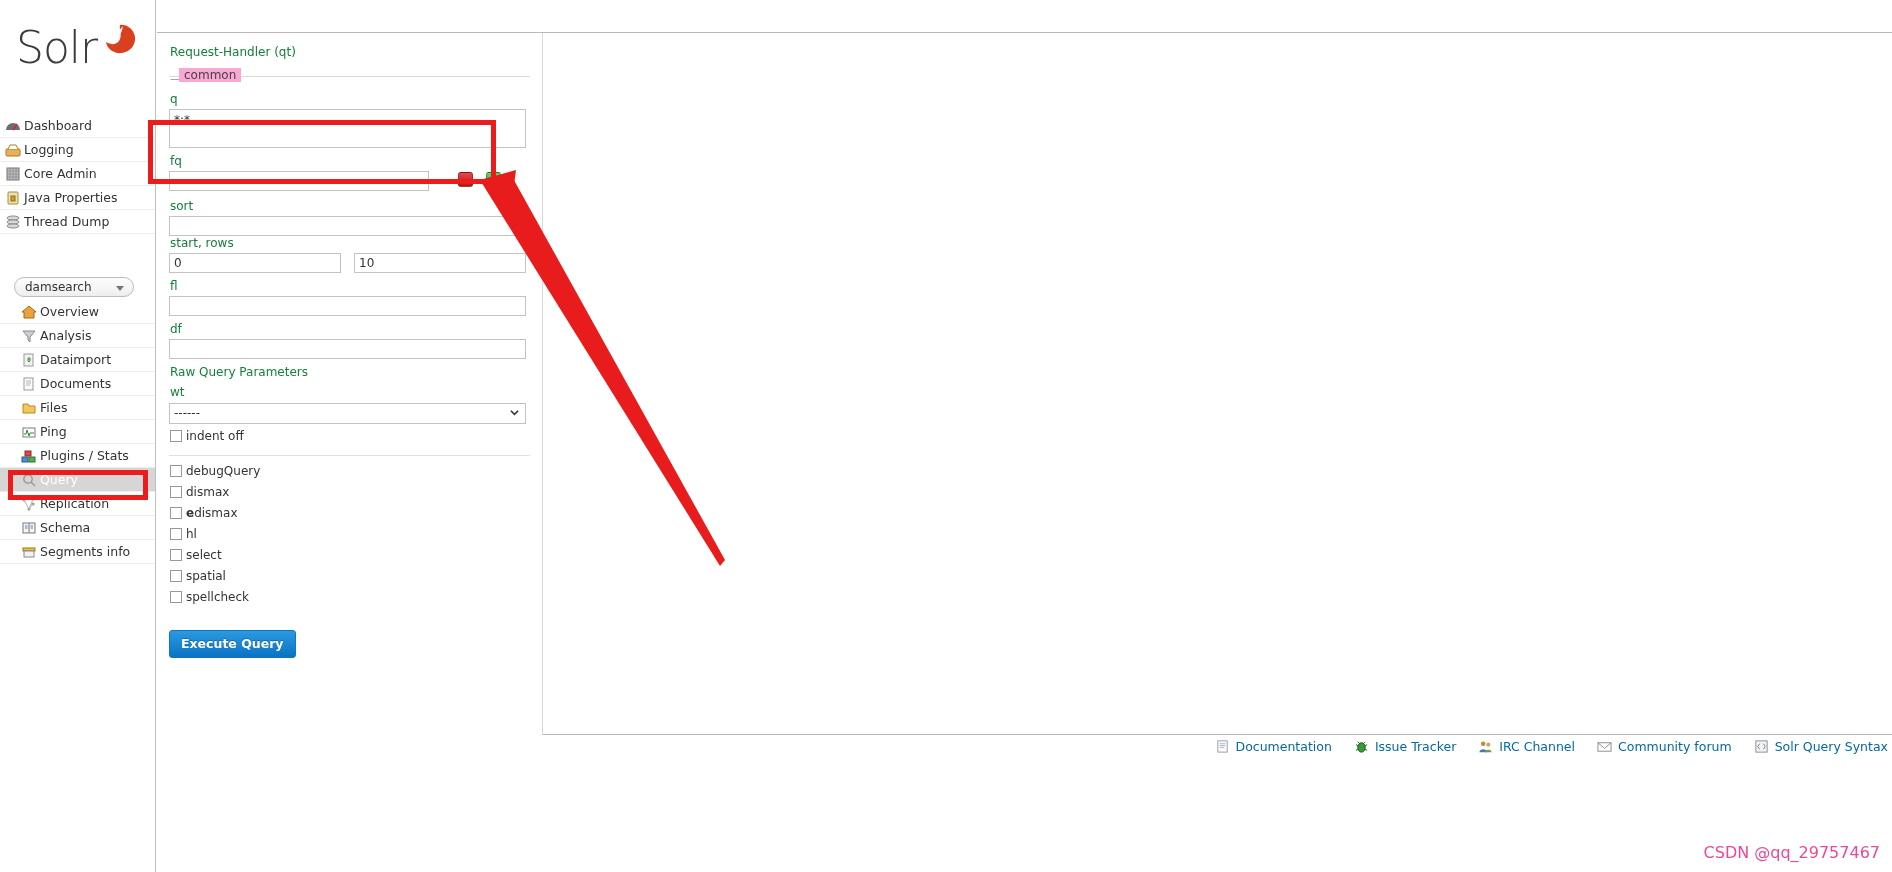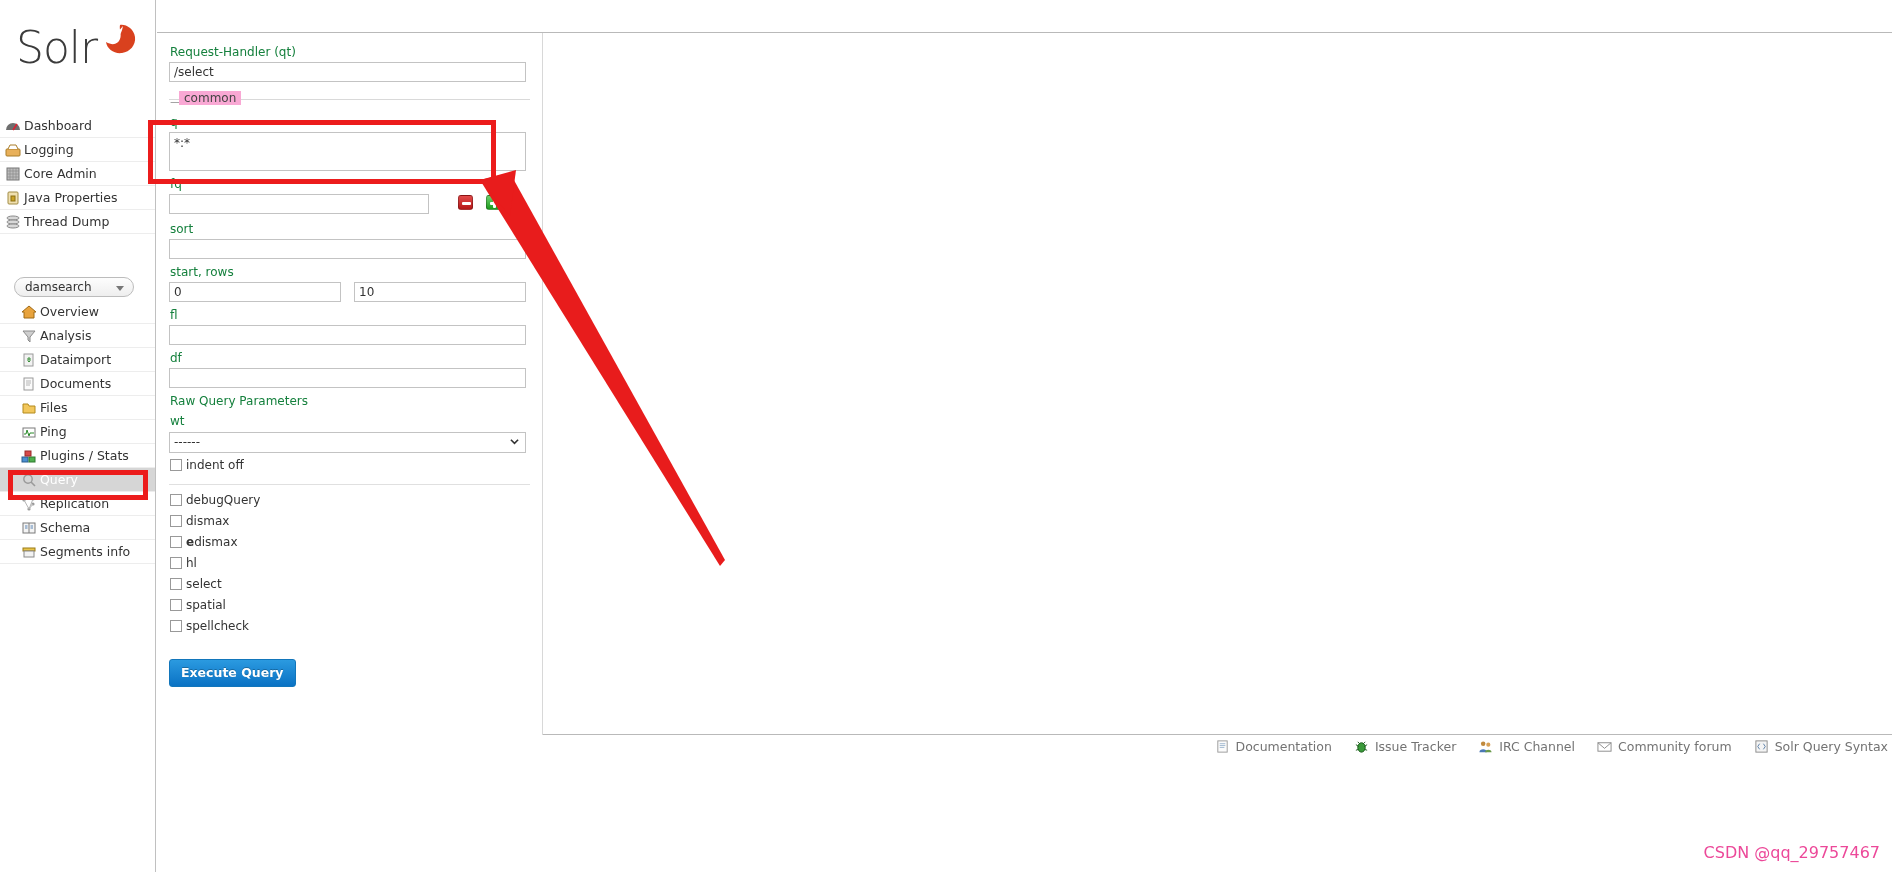--- a/index.html
+++ b/index.html
@@ -203,21 +203,21 @@
   #footer {
     position: absolute; left: 157px; top: 739px;
     width: 1735px; height: 26px;
   }
   #footer-links {
     position: absolute; right: 4px; top: 0;
     display: flex; gap: 22px; align-items: center;
   }
   .flink {
     display: flex; align-items: center; gap: 6px;
-    font-size: 12.5px; color: #737373; cursor: pointer;
+    font-size: 12.5px; color: #0369a1; cursor: pointer;
     white-space: nowrap;
   }
   .flink .ico { width: 15px; height: 15px; display: block; }
 
   #watermark {
     position: absolute; right: 12px; top: 843px;
     font-size: 16px; color: #ec4899;
     font-family: "DejaVu Sans", "Liberation Sans", sans-serif;
   }
 
@@ -371,21 +371,20 @@
         </svg>
         <span>Segments info</span>
       </div>
     </div>
   </div>
 
   <div id="content">
     <div id="query-panel">
 
       <div class="fld-label">Request-Handler (qt)</div>
-      <input class="txt-input" value="/select" style="">
 
       <div class="legend-row">
         <div class="line"></div>
         <div class="dash">—</div>
         <div class="lbl">common</div>
       </div>
 
       <div class="fld-label">q</div>
       <textarea class="q-area" style="">*:*</textarea>
 
@@ -397,21 +396,21 @@
         </div>
         <div class="btn-sq btn-plus">
           <span class="bar"></span>
           <span class="bar-v"></span>
         </div>
       </div>
 
       <div class="fld-label" style="margin-top:6px">sort</div>
       <input class="txt-input" value="" style="">
 
-      <div class="fld-label" style="margin-top:6px">start, rows</div>
+      <div class="fld-label" style="">start, rows</div>
       <div class="two-col">
         <input class="txt-input" value="0" style="">
         <input class="txt-input" value="10" style="">
       </div>
 
       <div class="fld-label" style="margin-top:6px">fl</div>
       <input class="txt-input" value="" style="">
 
       <div class="fld-label" style="margin-top:6px">df</div>
       <input class="txt-input" value="" style="">

